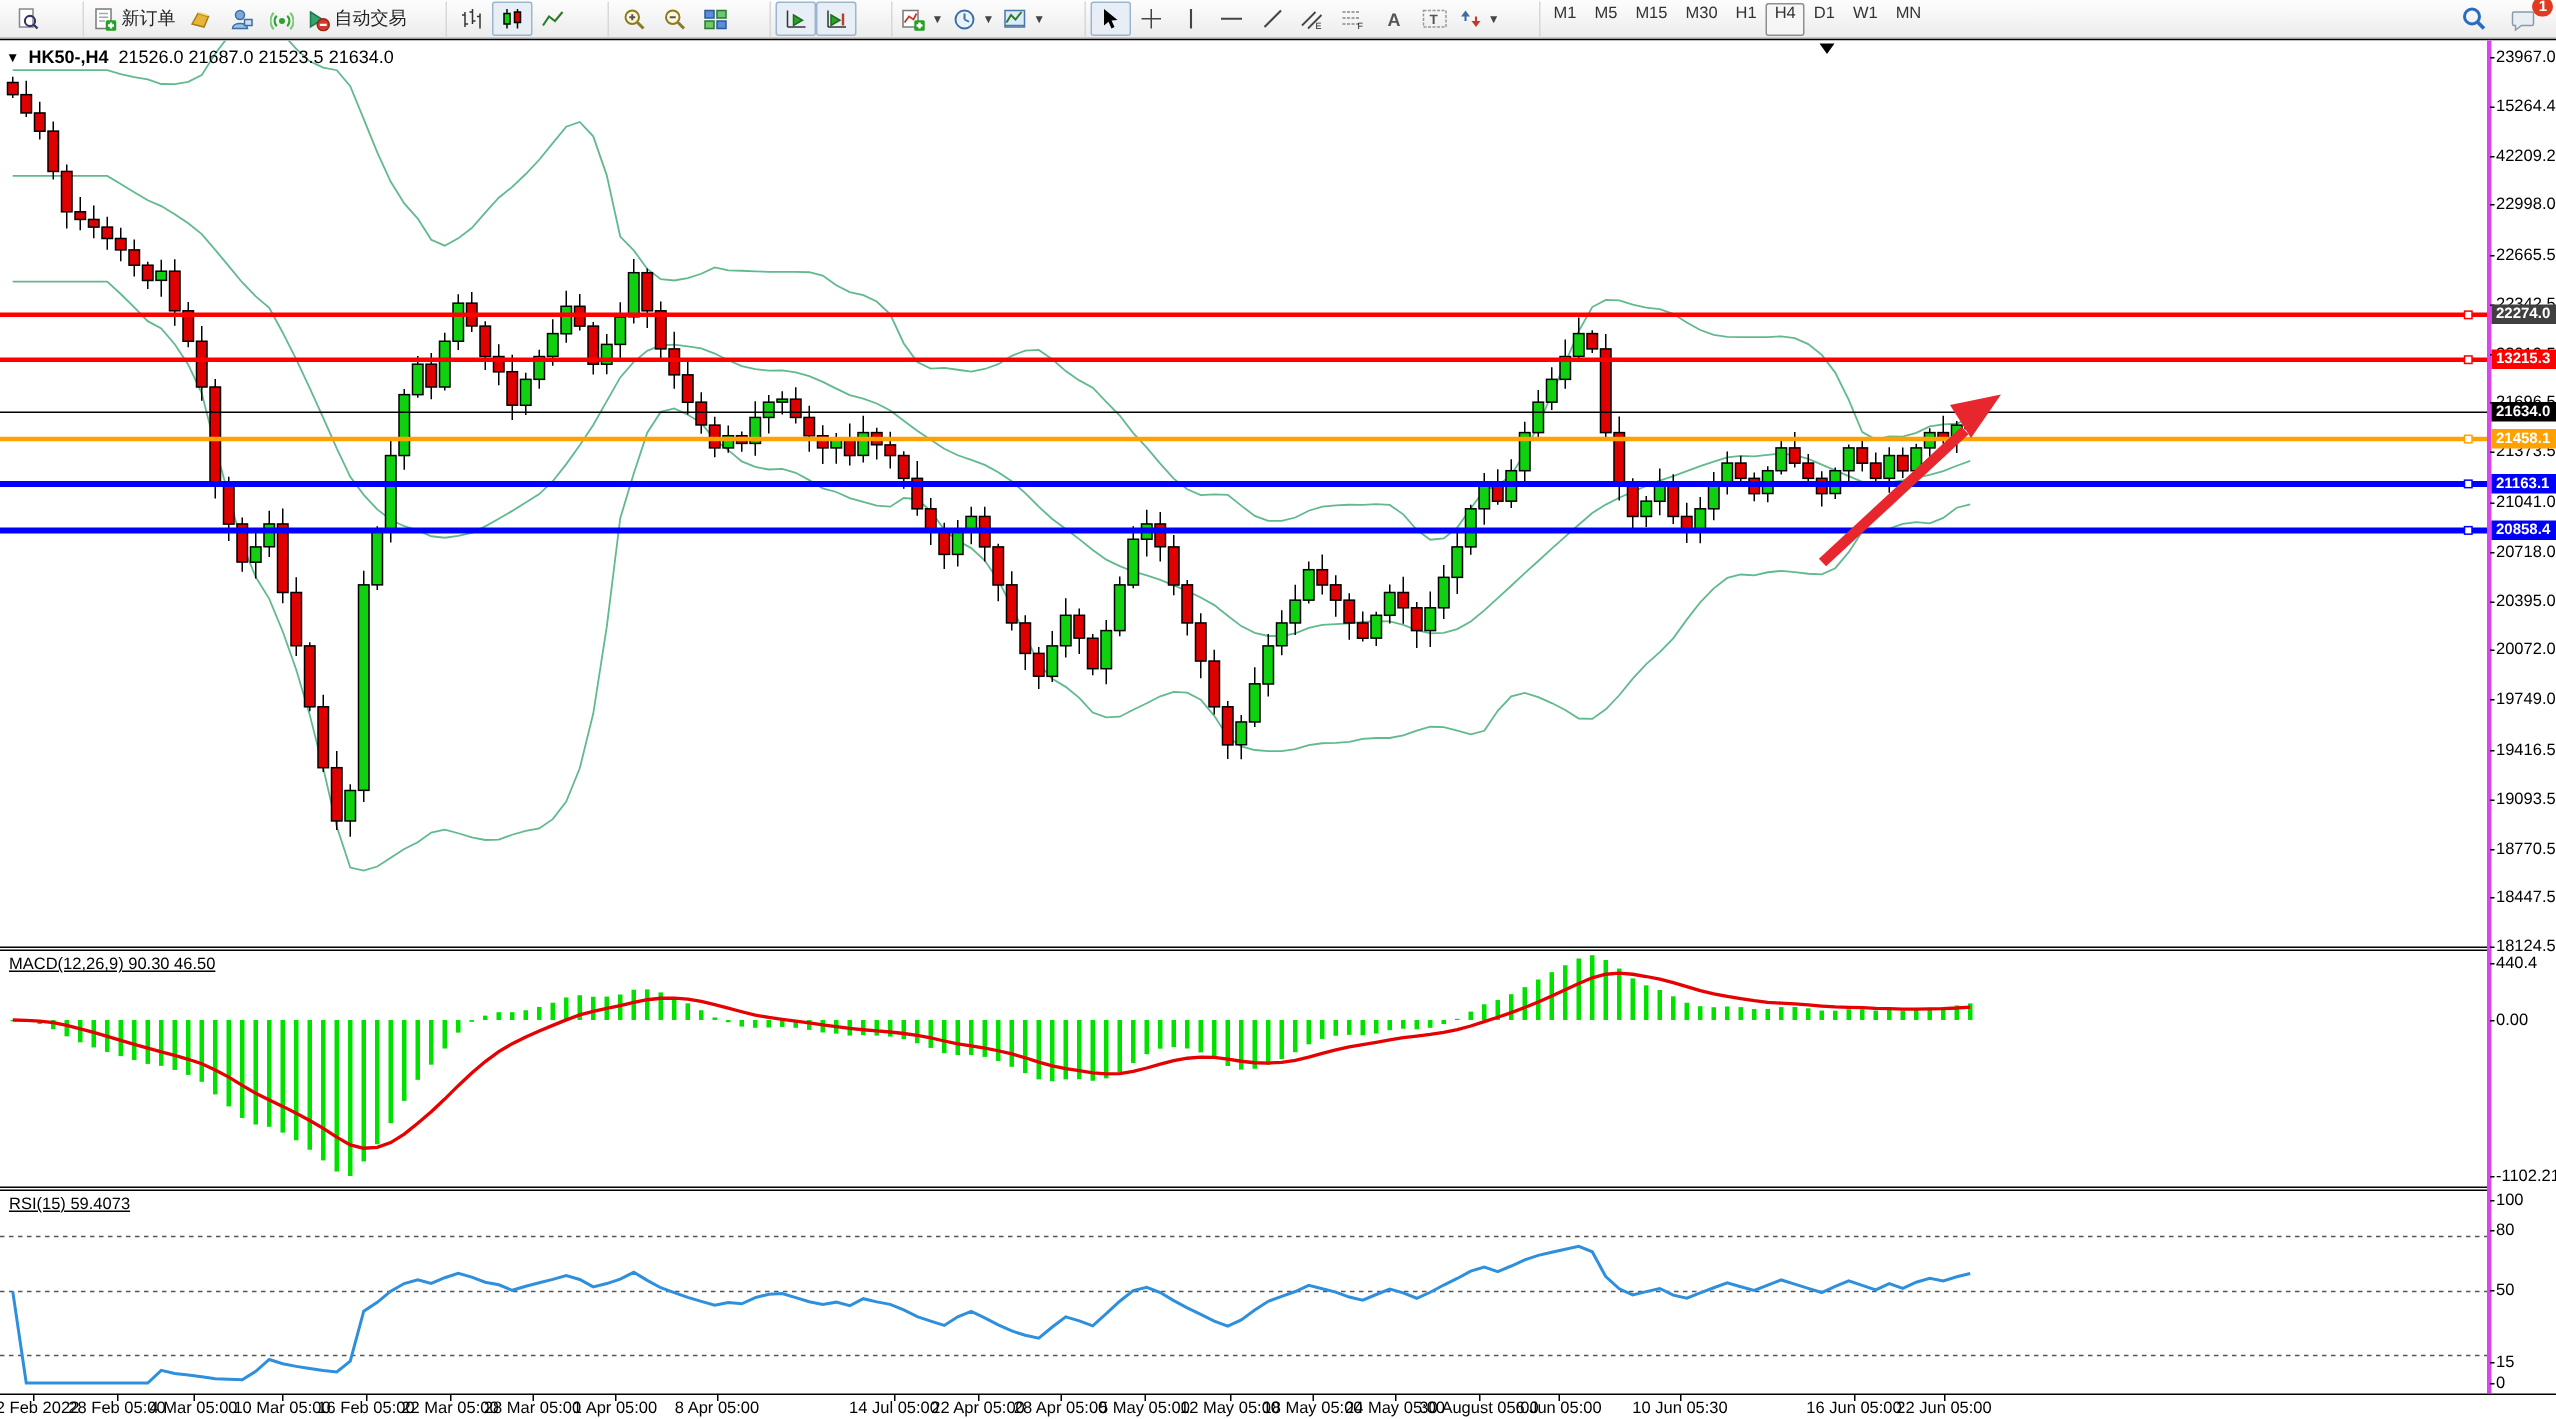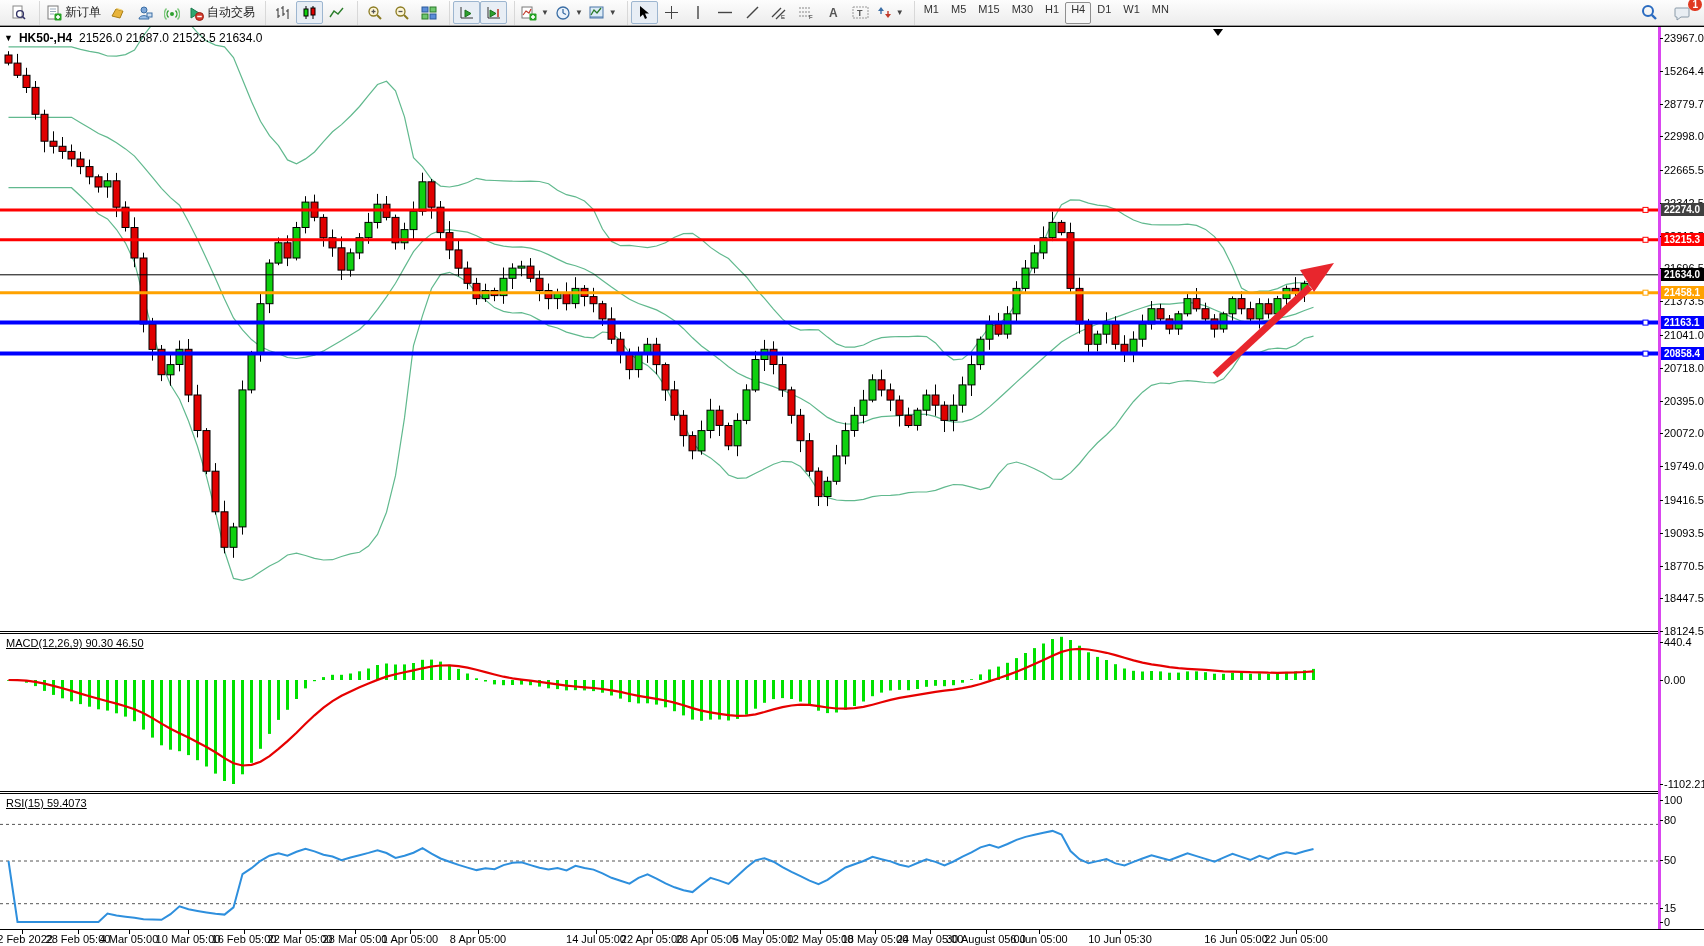--- a/index.html
+++ b/index.html
@@ -1,19 +1,19 @@
 <!DOCTYPE html>
 <html><head>
 <meta charset="utf-8">
 <style>
   html,body{margin:0;padding:0;background:#d4d0c8;font-family:"Liberation Sans","DejaVu Sans",sans-serif;}
   #app{position:relative;width:1704px;height:946px;background:#fff;overflow:hidden;}
   
   #toolbar{position:absolute;left:0;top:0;width:1704px;height:26px;background:linear-gradient(#fdfdfd,#ececec);border-bottom:1px solid #9a9a9a;display:flex;align-items:center;padding:0 2px;box-sizing:border-box;}
-  .tb-group{display:flex;align-items:center;height:24px;padding:0 3px;border-left:1px solid #d8d8d8;margin-left:4px;}
+  .tb-group{display:flex;align-items:center;height:24px;padding:0 3px;border-left:1px solid #d8d8d8;margin-left:20px;}
   .tb-group:first-child{border-left:none;margin-left:0;}
   .tb-btn{display:flex;align-items:center;gap:3px;height:21px;min-width:21px;padding:0 2px;border:1px solid transparent;border-radius:2px;justify-content:center;color:#222;font-size:12px;cursor:default;}
   .tb-btn.pressed{background:#e8eef5;border:1px solid #9db6d0;}
   .tb-btn .cn{font-size:12px;white-space:nowrap;}
   .caret{font-size:8px;color:#444;margin-left:1px;}
   .tf-btn{height:20px;padding:0 5px;font-size:11px;color:#333;border:1px solid transparent;border-radius:2px;}
   .tf-btn.pressed{background:#f6f6f6;border:1px solid #8f8f8f;}
   #tb-right{margin-left:auto;display:flex;align-items:center;gap:6px;padding-right:6px;}
   .badge{position:absolute;top:-4px;right:-7px;background:#e03a21;color:#fff;border-radius:8px;font-size:10px;font-weight:bold;padding:0 4px;line-height:13px;}
   .glyphA{font-size:12px;font-weight:bold;color:#555;}
@@ -820,21 +820,21 @@
           <line x1="0" y1="67.0" x2="1658" y2="67.0" stroke="#555" stroke-width="1" stroke-dasharray="3,3"></line>
           <line x1="0" y1="109.7" x2="1658" y2="109.7" stroke="#555" stroke-width="1" stroke-dasharray="3,3"></line>
           <polyline points="8.5,67.0 17.5,128.0 26.5,128.0 35.5,128.0 44.5,128.0 53.5,128.0 62.5,128.0 71.5,128.0 80.5,128.0 89.5,128.0 98.5,128.0 107.5,119.6 116.5,121.6 125.5,122.7 134.5,123.8 143.5,125.2 152.5,125.5 161.5,125.8 170.5,120.2 179.5,112.3 188.5,115.2 197.5,116.9 206.5,118.4 215.5,119.7 224.5,120.6 233.5,113.4 242.5,80.1 251.5,74.2 260.5,66.8 269.5,61.7 278.5,59.2 287.5,61.6 296.5,57.8 305.5,54.9 314.5,57.4 323.5,60.8 332.5,62.5 341.5,66.2 350.5,63.5 359.5,61.2 368.5,58.9 377.5,56.3 386.5,59.0 395.5,63.9 404.5,61.7 413.5,58.7 422.5,54.2 431.5,59.6 440.5,64.5 449.5,67.7 458.5,70.9 467.5,73.6 476.5,76.1 485.5,74.3 494.5,75.2 503.5,71.1 512.5,68.8 521.5,68.3 530.5,71.1 539.5,73.8 548.5,75.6 557.5,74.1 566.5,76.5 575.5,71.8 584.5,73.9 593.5,75.6 602.5,79.3 611.5,83.8 620.5,86.8 629.5,89.6 638.5,83.9 647.5,80.3 656.5,84.6 665.5,89.3 674.5,93.3 683.5,96.2 692.5,98.1 701.5,90.7 710.5,83.9 719.5,86.6 728.5,89.9 737.5,81.8 746.5,73.5 755.5,66.4 764.5,64.2 773.5,67.7 782.5,73.1 791.5,77.9 800.5,82.2 809.5,86.7 818.5,90.1 827.5,85.9 836.5,79.4 845.5,73.5 854.5,70.2 863.5,67.0 872.5,62.9 881.5,65.2 890.5,67.4 899.5,70.7 908.5,72.8 917.5,69.0 926.5,65.4 935.5,67.9 944.5,71.5 953.5,67.5 962.5,62.7 971.5,58.3 980.5,53.4 989.5,50.7 998.5,53.7 1007.5,50.0 1016.5,45.9 1025.5,42.9 1034.5,40.8 1043.5,38.8 1052.5,36.9 1061.5,40.5 1070.5,57.1 1079.5,65.2 1088.5,69.3 1097.5,67.1 1106.5,65.0 1115.5,69.4 1124.5,71.5 1133.5,67.9 1142.5,64.5 1151.5,61.2 1160.5,63.8 1169.5,66.3 1178.5,62.7 1187.5,59.3 1196.5,62.1 1205.5,64.9 1214.5,67.7 1223.5,63.6 1232.5,59.9 1241.5,62.9 1250.5,65.9 1259.5,61.8 1268.5,64.9 1277.5,60.8 1286.5,58.2 1295.5,59.9 1304.5,57.2 1313.5,55.0 " fill="none" stroke="#2e8fdd" stroke-width="2"></polyline>
         </svg>
       </div>
     <div class="panel-label" style="top:770px">RSI(15) 59.4073</div>
 
     <div id="axis-col">
         <div class="ptick" style="top:5px">23967.0</div>
         <div class="ptick" style="top:38px">15264.4</div>
-        <div class="ptick" style="top:71px">28779.7</div>
+        <div class="ptick" style="top:71px">42209.2</div>
         <div class="ptick" style="top:103px">22998.0</div>
         <div class="ptick" style="top:137px">22665.5</div>
         <div class="ptick" style="top:170px">22342.5</div>
         <div class="ptick" style="top:203px">22019.5</div>
         <div class="ptick" style="top:235px">21696.5</div>
         <div class="ptick" style="top:268px">21373.5</div>
         <div class="ptick" style="top:302px">21041.0</div>
         <div class="ptick" style="top:335px">20718.0</div>
         <div class="ptick" style="top:368px">20395.0</div>
         <div class="ptick" style="top:400px">20072.0</div>

